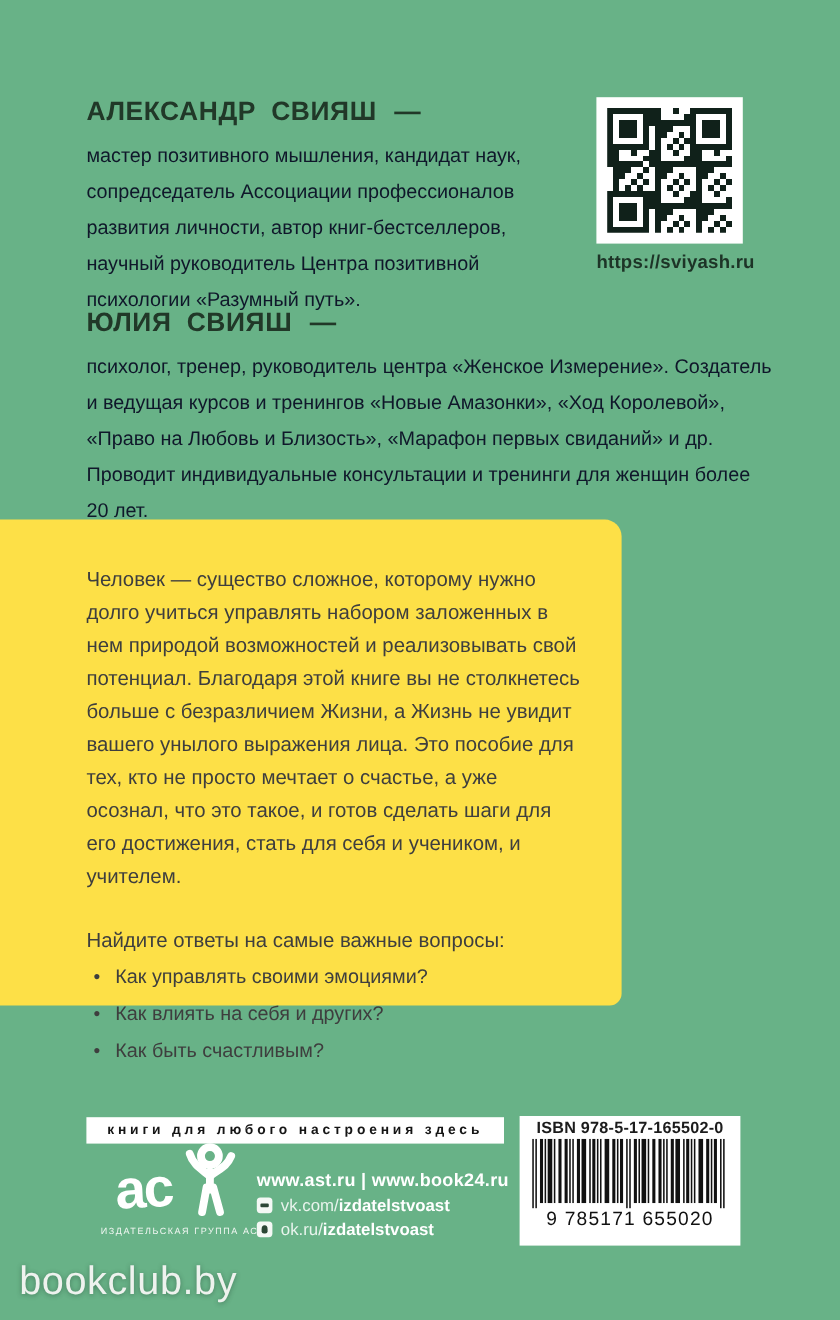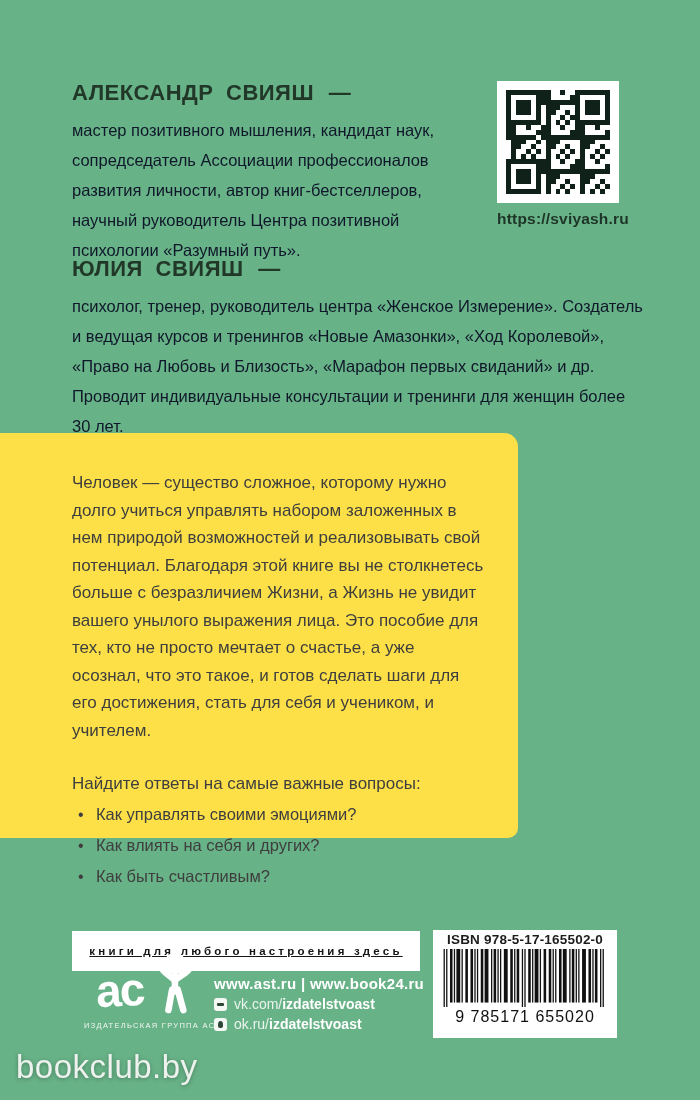--- a/index.html
+++ b/index.html
@@ -39,25 +39,24 @@
     padding:36px 34px 0 72px; color:#3e3e3e;
   }
   .card-paragraph { font-size:17px; line-height:27.5px; }
   .card-intro { margin-top:26px; font-size:17px; line-height:27px; }
   .card-questions { list-style:none; margin-top:2px; }
   .card-questions li { display:flex; align-items:baseline; font-size:16.5px; line-height:30px; }
   .card-questions .dot { width:24px; text-align:left; padding-left:6px; font-size:16px; }
 
   
   .slogan-strip {
-    position:absolute; left:72px; top:931px; width:348px; height:40px;
+    position:absolute; left:72px; top:931px; width:348px; height:22px;
     background:#ffffff; display:flex; align-items:center; justify-content:center;
     font-size:11.5px; font-weight:700; letter-spacing:3.2px; color:#151515;
     white-space:nowrap;
-    text-decoration:underline;
   }
 
   .ast-logo { position:absolute; left:84px; top:952px; width:130px; text-align:center; }
   .ast-row { display:flex; align-items:flex-end; justify-content:center; height:64px; }
   .ast-text {
     font-size:46px; font-weight:800; color:#ffffff; letter-spacing:-2px;
     line-height:52px; transform:rotate(-3deg);
   }
   .ast-man { width:56px; height:66px; margin-left:2px; }
   .ast-man path, .ast-man circle { stroke:#ffffff; stroke-width:7; fill:none; stroke-linecap:round; }
@@ -362,21 +361,21 @@
     </div>
     <figcaption class="qr-url">https://sviyash.ru</figcaption>
   </figure>
 
   <section class="author-block second">
     <h2 class="author-name">
       <span class="fn">ЮЛИЯ</span>
       <span class="ln">СВИЯШ</span>
       <span class="dash">—</span>
     </h2>
-    <p class="author-bio">психолог, тренер, руководитель центра «Женское Измерение». Создатель и ведущая курсов и тренингов «Новые Амазонки», «Ход Королевой», «Право на Любовь и Близость», «Марафон первых свиданий» и др. Проводит индивидуальные консультации и тренинги для женщин более 30 лет.</p>
+    <p class="author-bio">психолог, тренер, руководитель центра «Женское Измерение». Создатель и ведущая курсов и тренингов «Новые Амазонки», «Ход Королевой», «Право на Любовь и Близость», «Марафон первых свиданий» и др. Проводит индивидуальные консультации и тренинги для женщин более 20 лет.</p>
   </section>
 
   <section class="card">
     <p class="card-paragraph">Человек — существо сложное, которому нужно долго учиться управлять набором заложенных в нем природой возможностей и реализовывать свой потенциал. Благодаря этой книге вы не столкнетесь больше с безразличием Жизни, а Жизнь не увидит вашего унылого выражения лица. Это пособие для тех, кто не просто мечтает о счастье, а уже осознал, что это такое, и готов сделать шаги для его достижения, стать для себя и учеником, и учителем.</p>
     <p class="card-intro">Найдите ответы на самые важные вопросы:</p>
     <ul class="card-questions">
       <li>
         <span class="dot">•</span>
         <span>Как управлять своими эмоциями?</span>
       </li>

